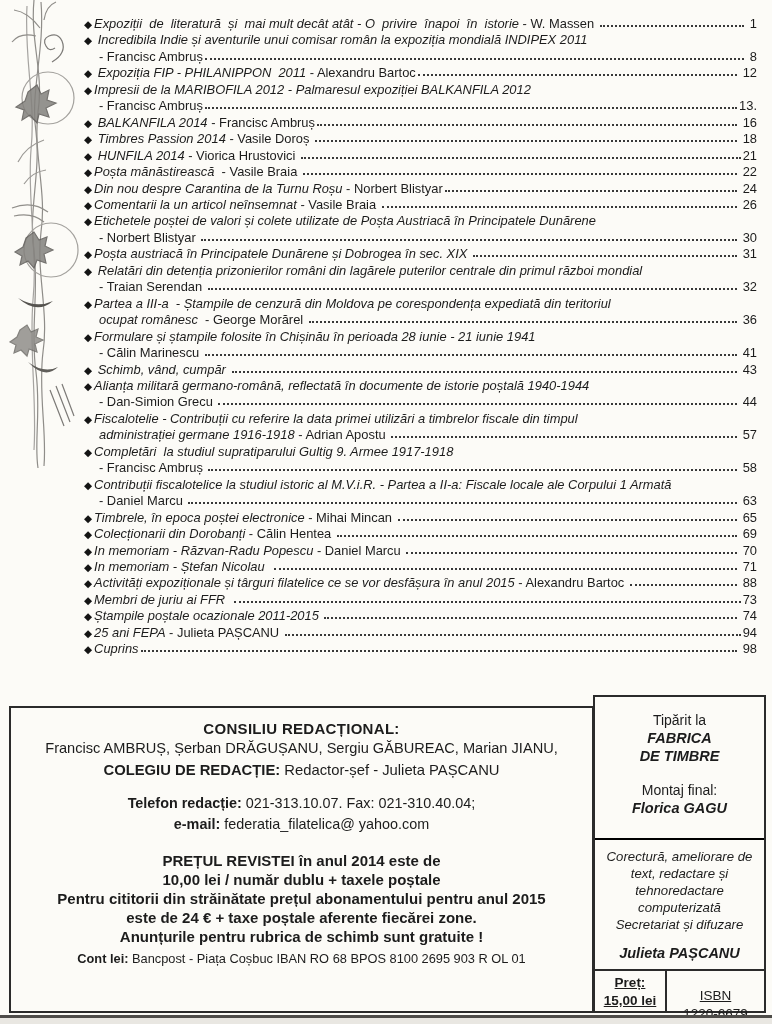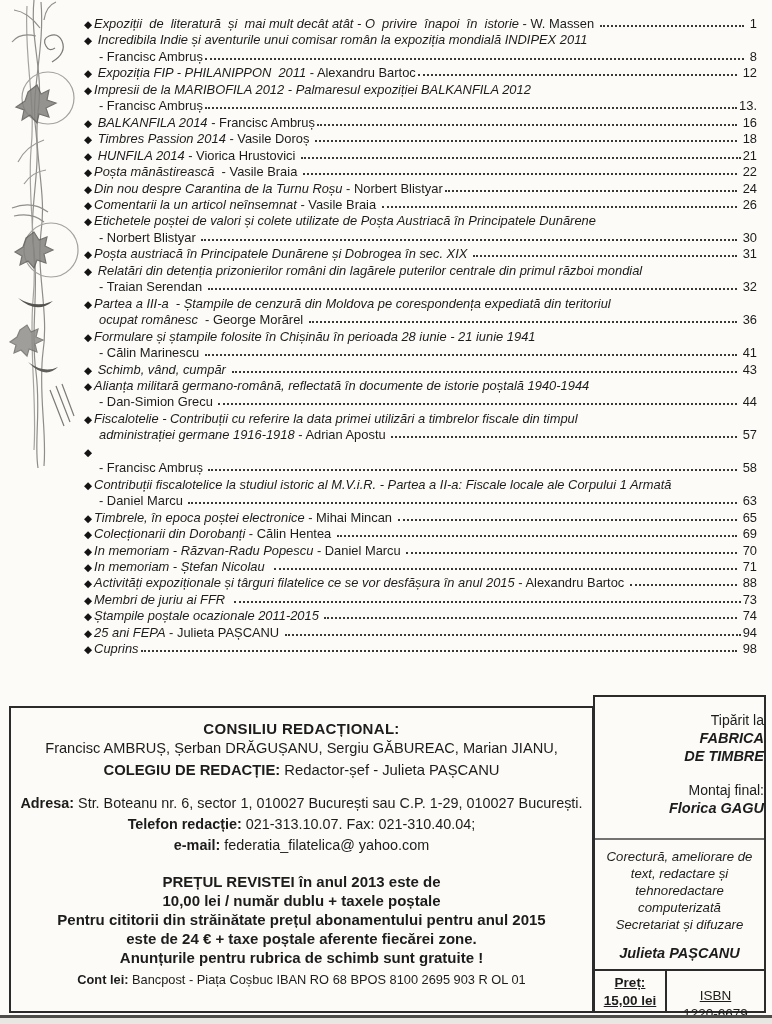--- a/index.html
+++ b/index.html
@@ -30,24 +30,24 @@
   .fl-colegiu b{font-weight:bold;}
   .fl-addr{margin-top:12px;font-size:14.4px;line-height:21px;}
   .fl-price{margin-top:16px;font-size:15px;font-weight:bold;line-height:19px;}
   .fl-cont{margin-top:5px;font-size:12.8px;line-height:15px;}
   .lbl{font-weight:bold;}
   .footer-right{
     position:absolute;left:593px;top:695px;width:173px;height:318px;
     border:2px solid #2b2b2b;box-sizing:border-box;display:flex;flex-direction:column;
     text-align:center;
   }
-  .fr-sec1{height:141px;box-sizing:border-box;padding-top:14px;font-size:14px;line-height:18px;text-align:right;}
+  .fr-sec1{height:141px;box-sizing:border-box;padding-top:14px;font-size:14px;line-height:18px;}
   .fr-bold-it{font-weight:bold;font-style:italic;font-size:14.5px;}
   .fr-gap{height:16px;}
-  .fr-sec2{flex:1;border-top:2px solid #737373;box-sizing:border-box;padding:8px 6px 0 6px;
+  .fr-sec2{flex:1;border-top:2px solid #000000;box-sizing:border-box;padding:8px 6px 0 6px;
            font-style:italic;font-size:13.2px;line-height:17px;}
   .fr-person{margin-top:12px;font-weight:bold;font-style:italic;font-size:14.5px;}
   .fr-sec3{height:42px;border-top:2px solid #2b2b2b;display:flex;box-sizing:border-box;text-decoration:underline;}
   .fr-price-cell{width:72px;border-right:2px solid #2b2b2b;box-sizing:border-box;
                  font-weight:bold;font-size:13.5px;line-height:18px;padding-top:3px;}
   .fr-isbn-cell{flex:1;font-size:13.5px;line-height:18px;padding-top:16px;}
   
   .scan-line{position:absolute;left:0;top:1015px;width:772px;height:3px;background:#4e4c49;}
   .scan-edge{position:absolute;left:0;top:1018px;width:772px;height:6px;background:#e9e7e2;}
 </style>
@@ -247,20 +247,21 @@
       <div class="toc-line cont">
         <span class="it">administrației germane 1916-1918</span>
         <span class="ro"> - Adrian Apostu </span>
         <span class="dots"></span>
         <span class="pg"> 57</span>
       </div>
     </div>
     <div>
       <div class="toc-line">
         <span class="bullet">◆</span>
+        <span class="it">Completări  la studiul supratiparului Gultig 9. Armee 1917-1918</span>
       </div>
       <div class="toc-line cont">
         <span class="ro">- Francisc Ambruș </span>
         <span class="dots"></span>
         <span class="pg"> 58</span>
       </div>
     </div>
     <div>
       <div class="toc-line">
         <span class="bullet">◆</span>
@@ -349,26 +350,25 @@
         <span class="pg"> 98</span>
       </div>
     </div>
   </div>
 
 <div class="footer-left">
   <div class="fl-consiliu">CONSILIU  REDACȚIONAL:</div>
   <div class="fl-names">Francisc AMBRUȘ, Șerban DRĂGUȘANU, Sergiu GĂBUREAC, Marian JIANU,</div>
   <div class="fl-colegiu"><b>COLEGIU DE REDACȚIE:</b><span> Redactor-șef - Julieta PAȘCANU</span></div>
   <div class="fl-addr">
-    <div><span class="lbl">Adresa:</span><span> Str. Boteanu nr. 6, sector 1, 010027 București sau C.P. 1-29, 010027 București.</span></div>
     <div><span class="lbl">Telefon redacție:</span><span> 021-313.10.07. Fax: 021-310.40.04;</span></div>
     <div><span class="lbl">e-mail:</span><span> federatia_filatelica@ yahoo.com</span></div>
   </div>
   <div class="fl-price">
-    <div>PREȚUL REVISTEI în anul 2013 este de</div>
+    <div>PREȚUL REVISTEI în anul 2014 este de</div>
     <div>10,00 lei / număr dublu + taxele poștale</div>
     <div>Pentru cititorii din străinătate prețul abonamentului pentru anul 2015</div>
     <div>este de 24 € + taxe poștale aferente fiecărei zone.</div>
     <div>Anunțurile pentru rubrica de schimb sunt gratuite !</div>
   </div>
   <div class="fl-cont"><span class="lbl">Cont lei:</span><span> Bancpost - Piața Coșbuc IBAN RO 68 BPOS 8100 2695 903 R OL 01</span></div>
 </div>
 
 <div class="footer-right">
   <div class="fr-sec1">

